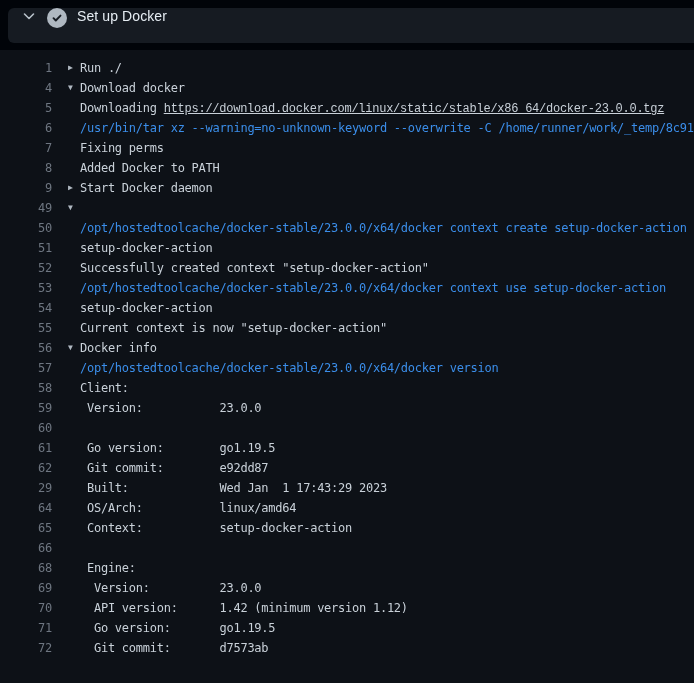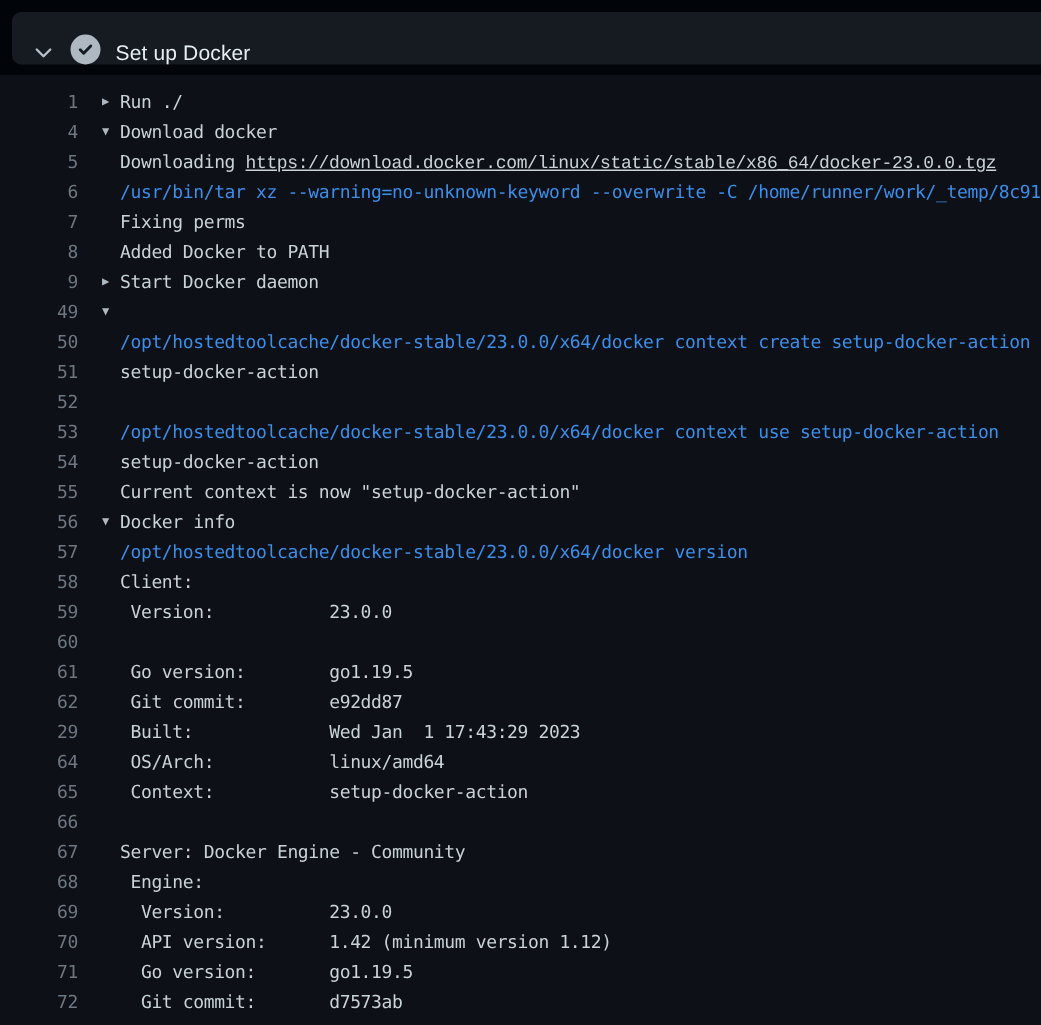--- a/index.html
+++ b/index.html
@@ -14,21 +14,21 @@
   *{margin:0;padding:0;box-sizing:border-box;}
   html,body{width:694px;height:683px;overflow:hidden;}
   body{background:var(--page-bg);position:relative;
        font-family:"Liberation Sans","DejaVu Sans",sans-serif;}
 
   
   .step-header{
     position:absolute;top:8px;left:8px;right:0;height:35px;
     background:var(--header-bg);
     border-radius:6px 0 0 6px;
-    display:flex;align-items:flex-end;
+    display:flex;align-items:flex-start;
     padding-left:13px;
     cursor:pointer;
   }
   .chevron{width:16px;height:16px;display:flex;align-items:center;justify-content:center;}
   .status-circle{
     width:20px;height:20px;border-radius:50%;
     background:var(--icon-gray);
     margin-left:10px;
     display:flex;align-items:center;justify-content:center;
   }
@@ -86,34 +86,33 @@
     <div class="row"><a class="num">1</a><span class="marker">▶</span><span class="text"><span class="seg group">Run ./</span></span></div>
     <div class="row"><a class="num">4</a><span class="marker">▼</span><span class="text"><span class="seg group">Download docker</span></span></div>
     <div class="row"><a class="num">5</a><span class="marker"></span><span class="text"><span class="seg plain">Downloading </span><span class="seg link">https://download.docker.com/linux/static/stable/x86_64/docker-23.0.0.tgz</span></span></div>
     <div class="row"><a class="num">6</a><span class="marker"></span><span class="text"><span class="seg command">/usr/bin/tar xz --warning=no-unknown-keyword --overwrite -C /home/runner/work/_temp/8c91</span></span></div>
     <div class="row"><a class="num">7</a><span class="marker"></span><span class="text"><span class="seg plain">Fixing perms</span></span></div>
     <div class="row"><a class="num">8</a><span class="marker"></span><span class="text"><span class="seg plain">Added Docker to PATH</span></span></div>
     <div class="row"><a class="num">9</a><span class="marker">▶</span><span class="text"><span class="seg group">Start Docker daemon</span></span></div>
     <div class="row"><a class="num">49</a><span class="marker">▼</span></div>
     <div class="row"><a class="num">50</a><span class="marker"></span><span class="text"><span class="seg command">/opt/hostedtoolcache/docker-stable/23.0.0/x64/docker context create setup-docker-action -</span></span></div>
     <div class="row"><a class="num">51</a><span class="marker"></span><span class="text"><span class="seg plain">setup-docker-action</span></span></div>
-    <div class="row"><a class="num">52</a><span class="marker"></span></div>
+    <div class="row"><a class="num">52</a><span class="marker"></span><span class="text"><span class="seg plain">Successfully created context "setup-docker-action"</span></span></div>
     <div class="row"><a class="num">53</a><span class="marker"></span><span class="text"><span class="seg command">/opt/hostedtoolcache/docker-stable/23.0.0/x64/docker context use setup-docker-action</span></span></div>
     <div class="row"><a class="num">54</a><span class="marker"></span><span class="text"><span class="seg plain">setup-docker-action</span></span></div>
     <div class="row"><a class="num">55</a><span class="marker"></span><span class="text"><span class="seg plain">Current context is now "setup-docker-action"</span></span></div>
     <div class="row"><a class="num">56</a><span class="marker">▼</span><span class="text"><span class="seg group">Docker info</span></span></div>
     <div class="row"><a class="num">57</a><span class="marker"></span><span class="text"><span class="seg command">/opt/hostedtoolcache/docker-stable/23.0.0/x64/docker version</span></span></div>
     <div class="row"><a class="num">58</a><span class="marker"></span><span class="text"><span class="seg plain">Client:</span></span></div>
     <div class="row"><a class="num">59</a><span class="marker"></span><span class="text"><span class="seg plain"> Version:           23.0.0</span></span></div>
     <div class="row"><a class="num">60</a><span class="marker"></span></div>
     <div class="row"><a class="num">61</a><span class="marker"></span><span class="text"><span class="seg plain"> Go version:        go1.19.5</span></span></div>
     <div class="row"><a class="num">62</a><span class="marker"></span><span class="text"><span class="seg plain"> Git commit:        e92dd87</span></span></div>
     <div class="row"><a class="num">29</a><span class="marker"></span><span class="text"><span class="seg plain"> Built:             Wed Jan  1 17:43:29 2023</span></span></div>
     <div class="row"><a class="num">64</a><span class="marker"></span><span class="text"><span class="seg plain"> OS/Arch:           linux/amd64</span></span></div>
     <div class="row"><a class="num">65</a><span class="marker"></span><span class="text"><span class="seg plain"> Context:           setup-docker-action</span></span></div>
     <div class="row"><a class="num">66</a><span class="marker"></span><span class="text"></span></div>
-    <div class="row"><a class="num">67</a><span class="marker"></span><span class="text"><span class="seg plain">Server: Docker Engine - Community</span></span></div>
     <div class="row"><a class="num">68</a><span class="marker"></span><span class="text"><span class="seg plain"> Engine:</span></span></div>
     <div class="row"><a class="num">69</a><span class="marker"></span><span class="text"><span class="seg plain">  Version:          23.0.0</span></span></div>
     <div class="row"><a class="num">70</a><span class="marker"></span><span class="text"><span class="seg plain">  API version:      1.42 (minimum version 1.12)</span></span></div>
     <div class="row"><a class="num">71</a><span class="marker"></span><span class="text"><span class="seg plain">  Go version:       go1.19.5</span></span></div>
     <div class="row"><a class="num">72</a><span class="marker"></span><span class="text"><span class="seg plain">  Git commit:       d7573ab</span></span></div>
   </div>
 
 </body></html>

